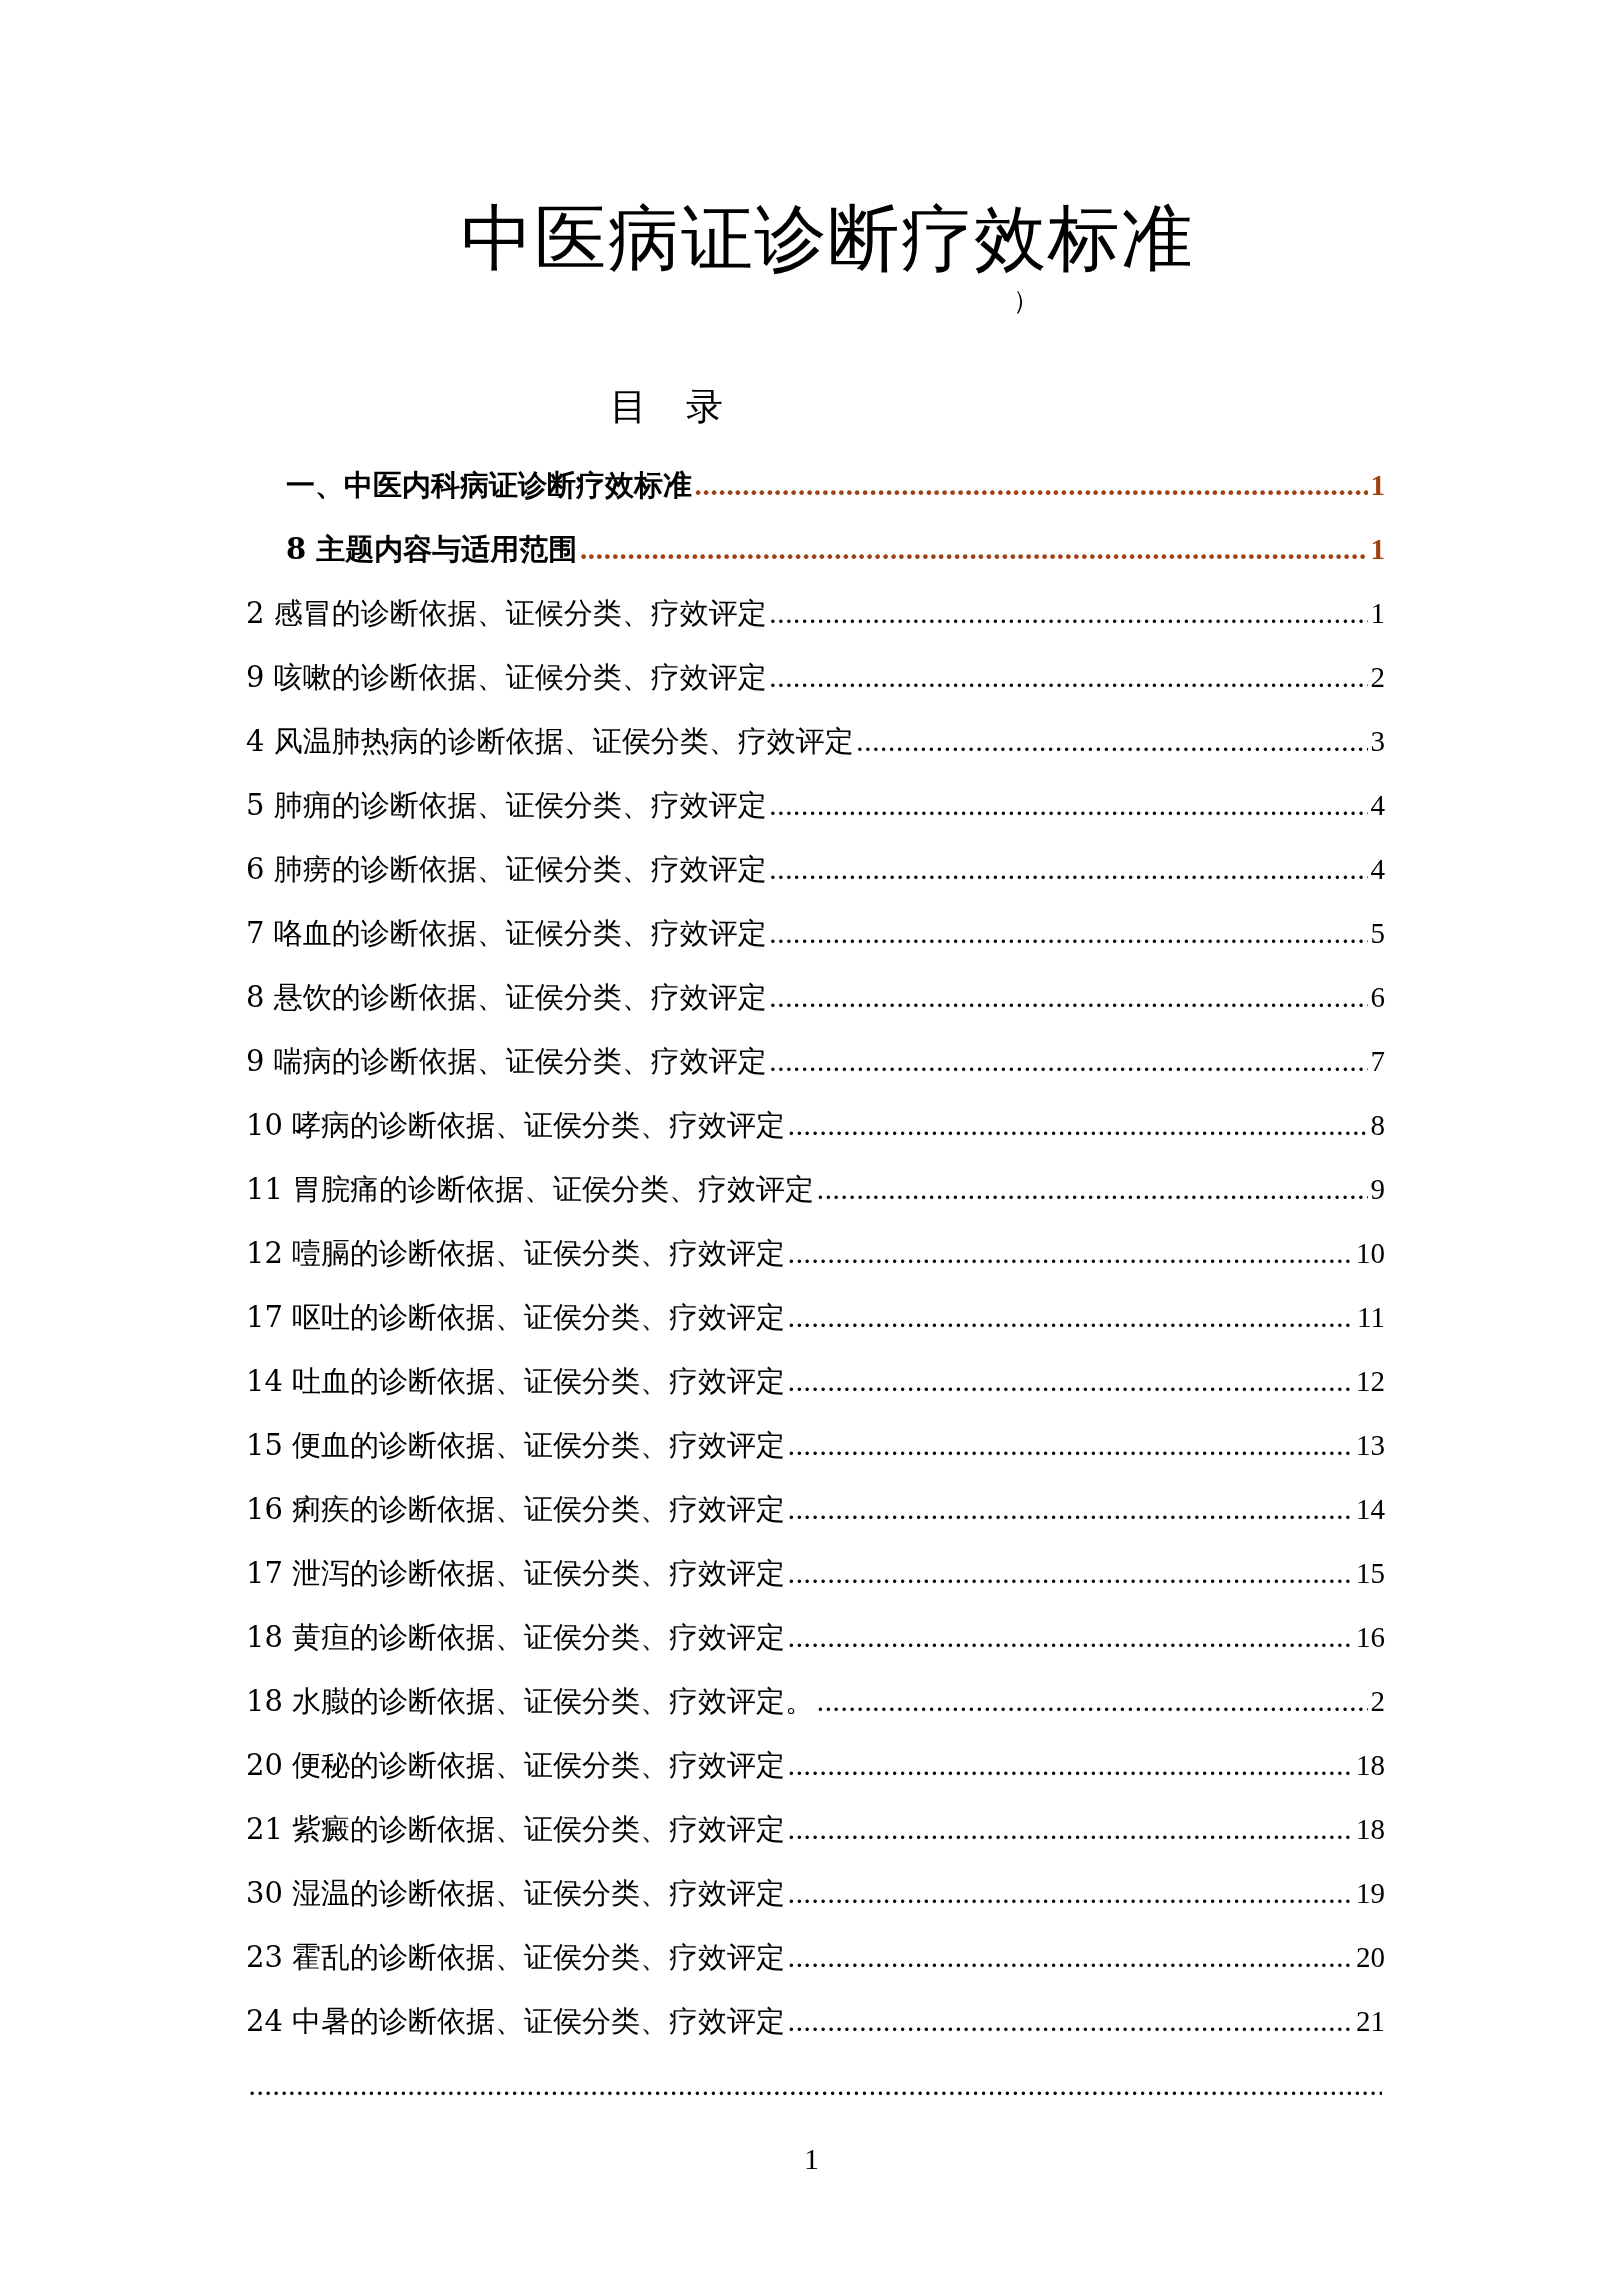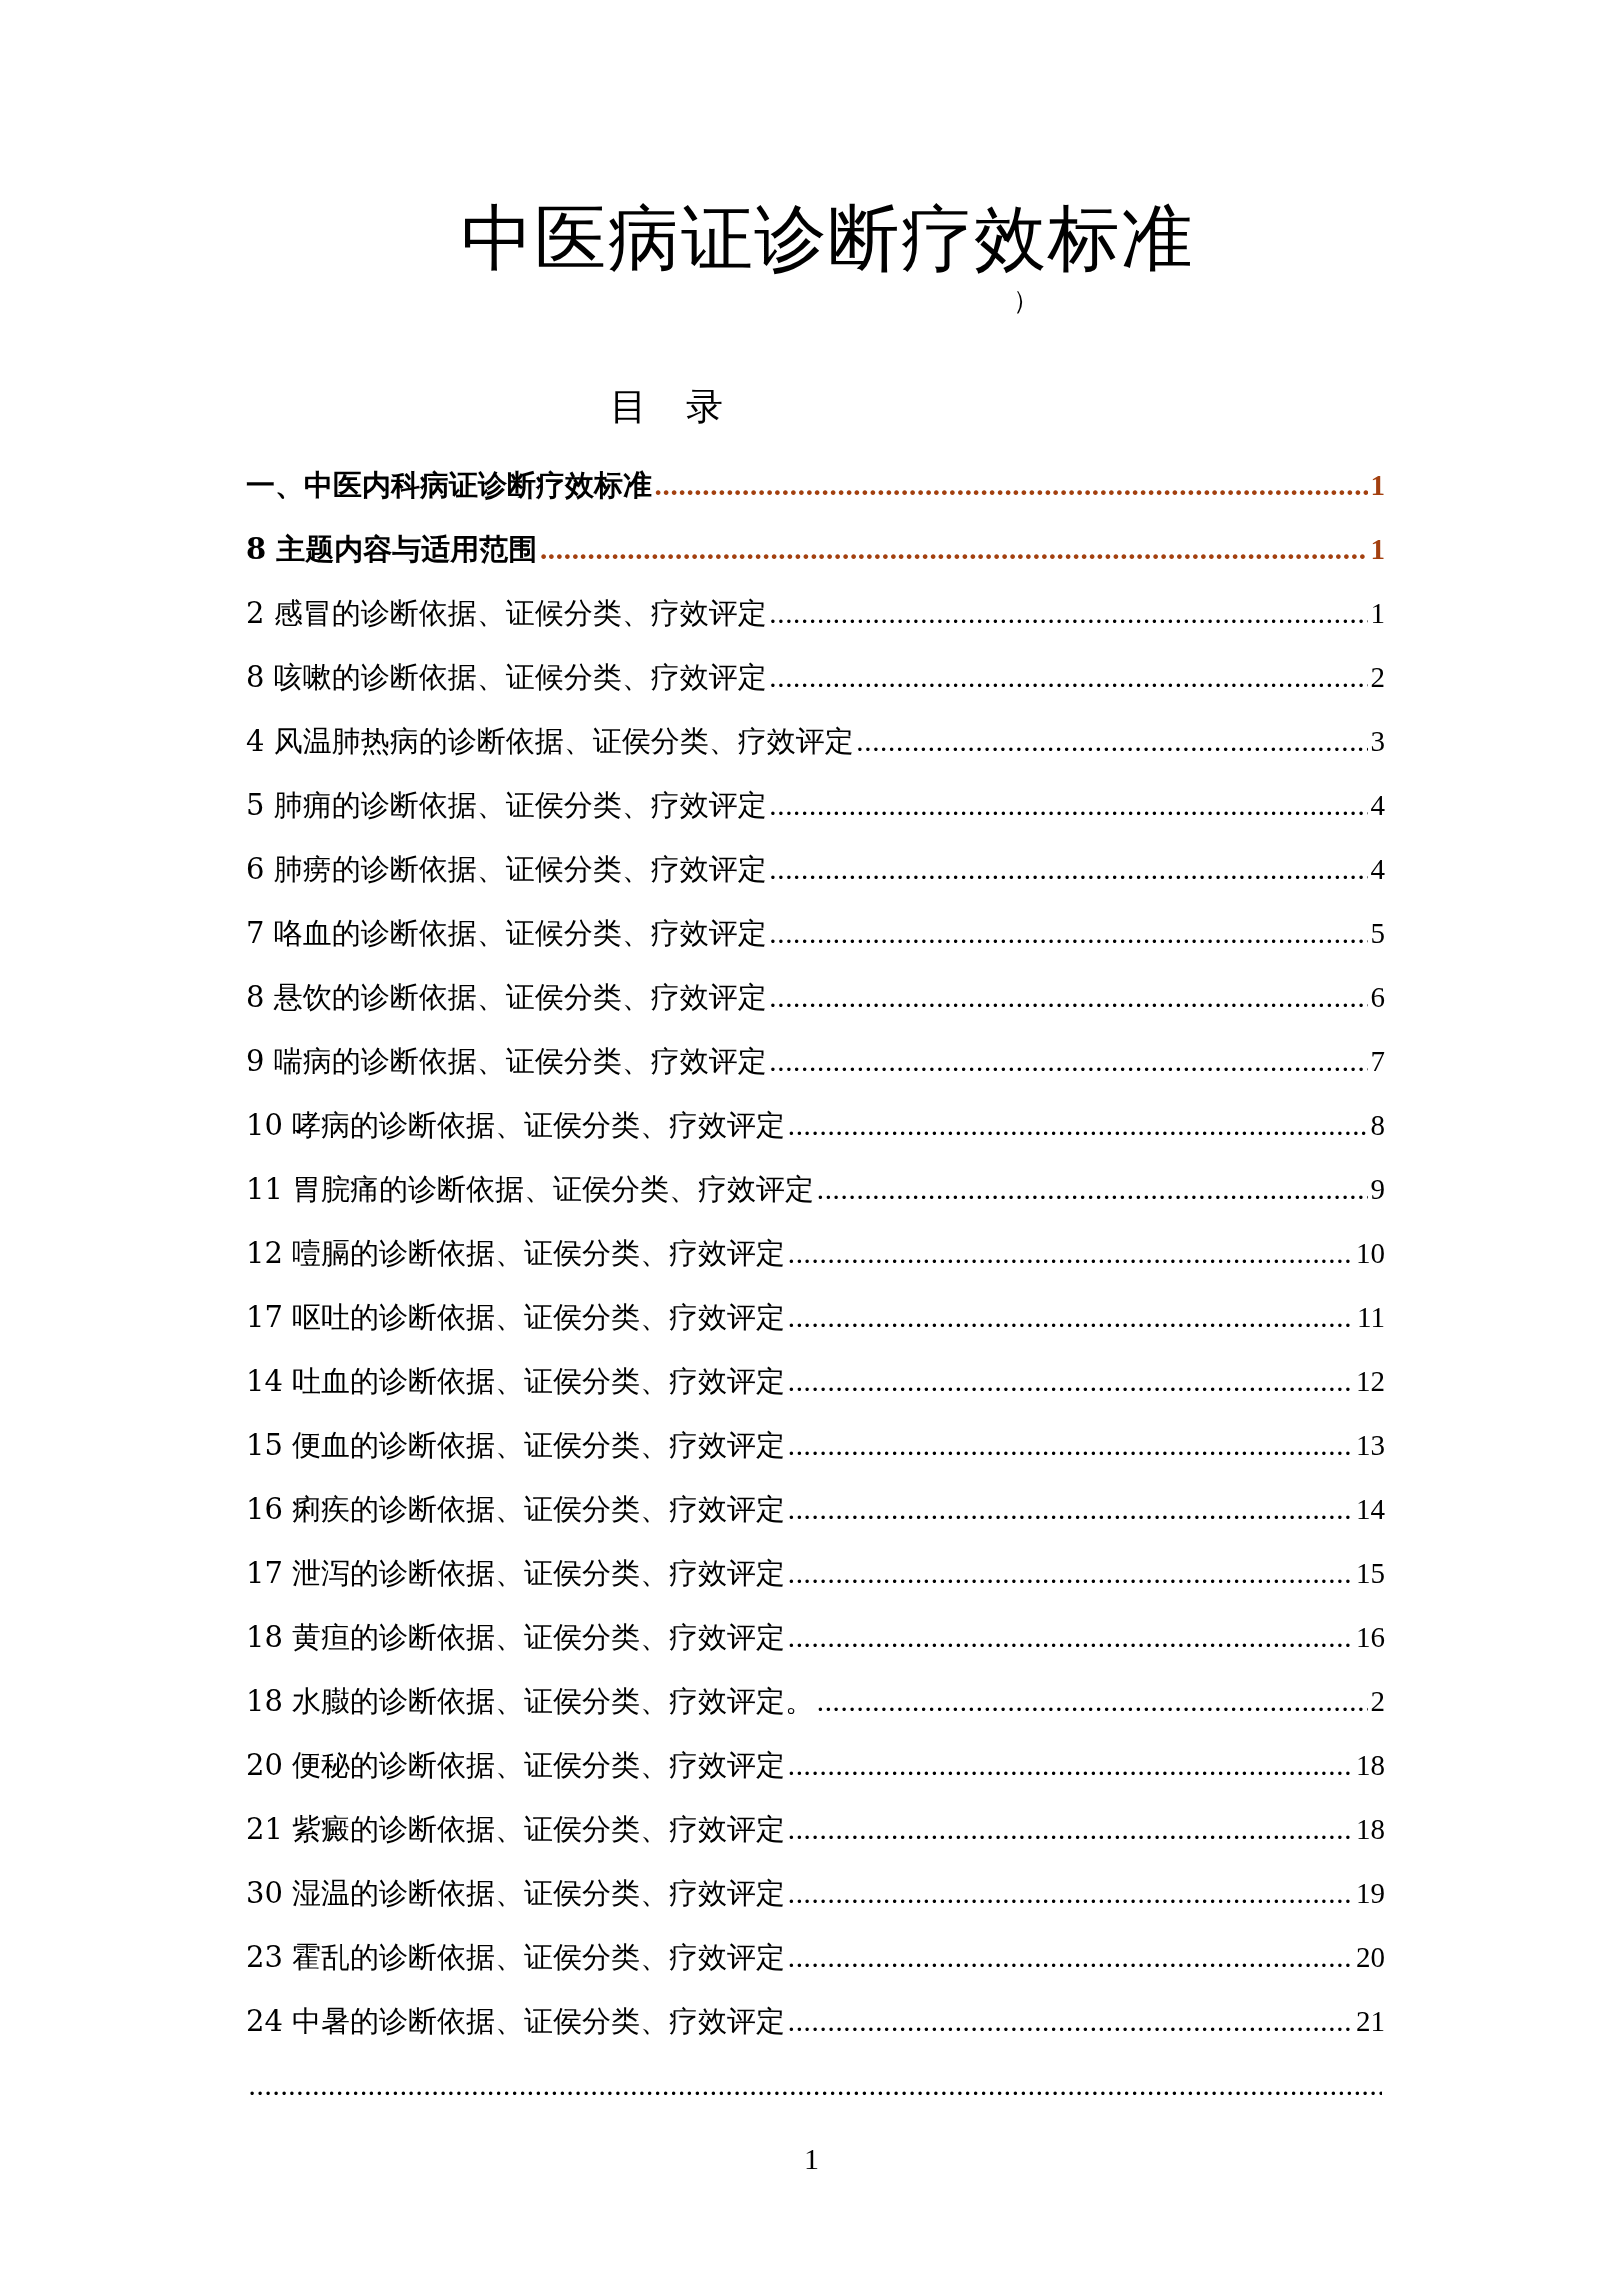--- a/index.html
+++ b/index.html
@@ -14,21 +14,21 @@
   .toc-heading span.sp { display:inline-block; width:39px; }
   .toc { position:absolute; left:246px; top:466px; width:1139px; }
   .row { display:flex; align-items:baseline; height:64px; font-size:29px; line-height:39px; }
   .row .label { white-space:nowrap; font-family:"DejaVu Serif","Liberation Serif",serif; }
   .row .leader { flex:1; overflow:hidden; white-space:nowrap; margin:0 2.6px; font-family:"Liberation Serif",serif;
                  letter-spacing:0.7px; }
   .row .leader::before { content:"...................................................................................................................................................................................................................................................................................................................................................................."; }
   .row .page { white-space:nowrap; font-family:"Liberation Serif",serif; }
   .row.bold .label, .row.bold .page { font-weight:bold; }
   .row.accent .leader, .row.accent .page { color:#a3400f; font-weight:bold; }
-  .row.bold .label { color:#000; }
+  .row.bold .label { color:#000;margin-left:40px; }
   .footer-page { position:absolute; left:0; width:1623px; top:2139px; text-align:center;
                  font-size:30px; line-height:39px; }
 </style>
 </head>
 <body>
 
 <div class="title">中医病证诊断疗效标准</div>
 <div class="paren">）</div>
 
 <div class="toc-heading">
@@ -45,21 +45,21 @@
       <span class="label">8 主题内容与适用范围</span>
       <span class="leader"></span>
       <span class="page">1</span>
     </div>
   <div class="row">
       <span class="label">2 感冒的诊断依据、证候分类、疗效评定</span>
       <span class="leader"></span>
       <span class="page">1</span>
     </div>
   <div class="row">
-      <span class="label">8  咳嗽的诊断依据、证候分类、疗效评定</span>
+      <span class="label">9  咳嗽的诊断依据、证候分类、疗效评定</span>
       <span class="leader"></span>
       <span class="page">2</span>
     </div>
   <div class="row">
       <span class="label">4 风温肺热病的诊断依据、证侯分类、疗效评定</span>
       <span class="leader"></span>
       <span class="page">3</span>
     </div>
   <div class="row">
       <span class="label">5 肺痈的诊断依据、证侯分类、疗效评定</span>

